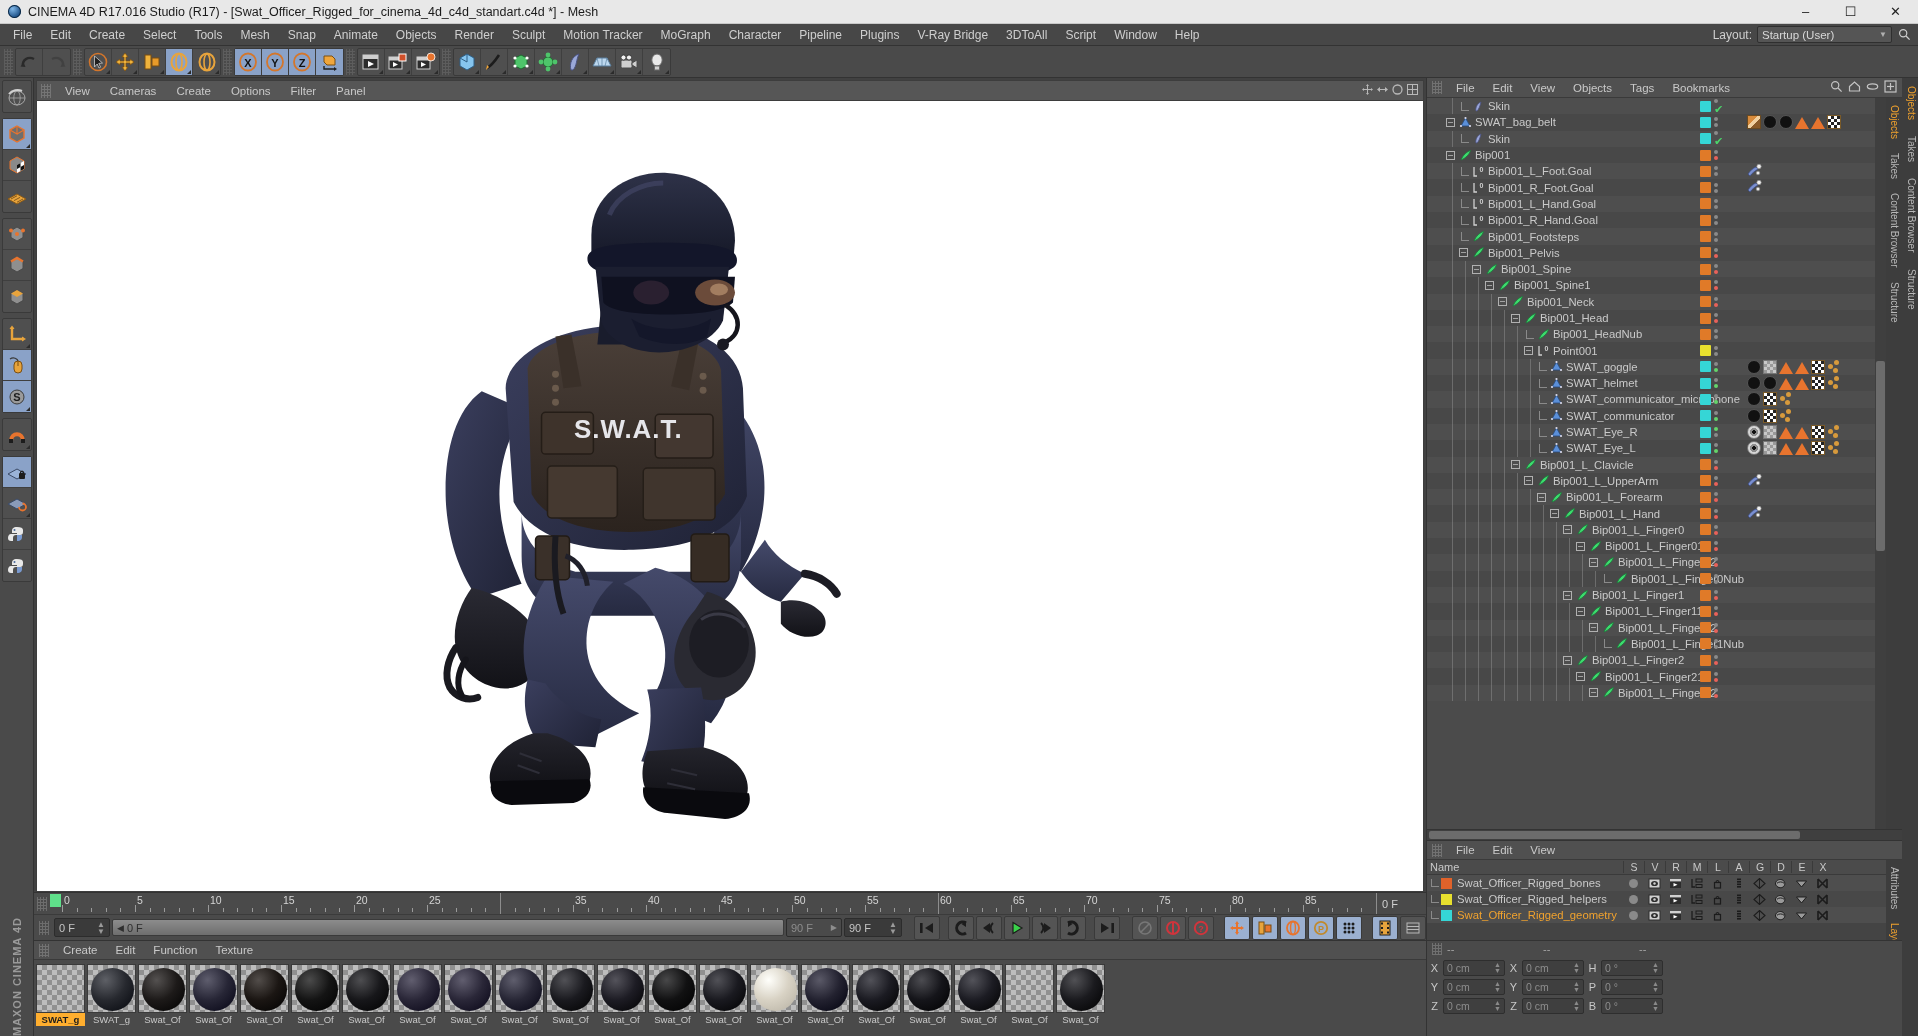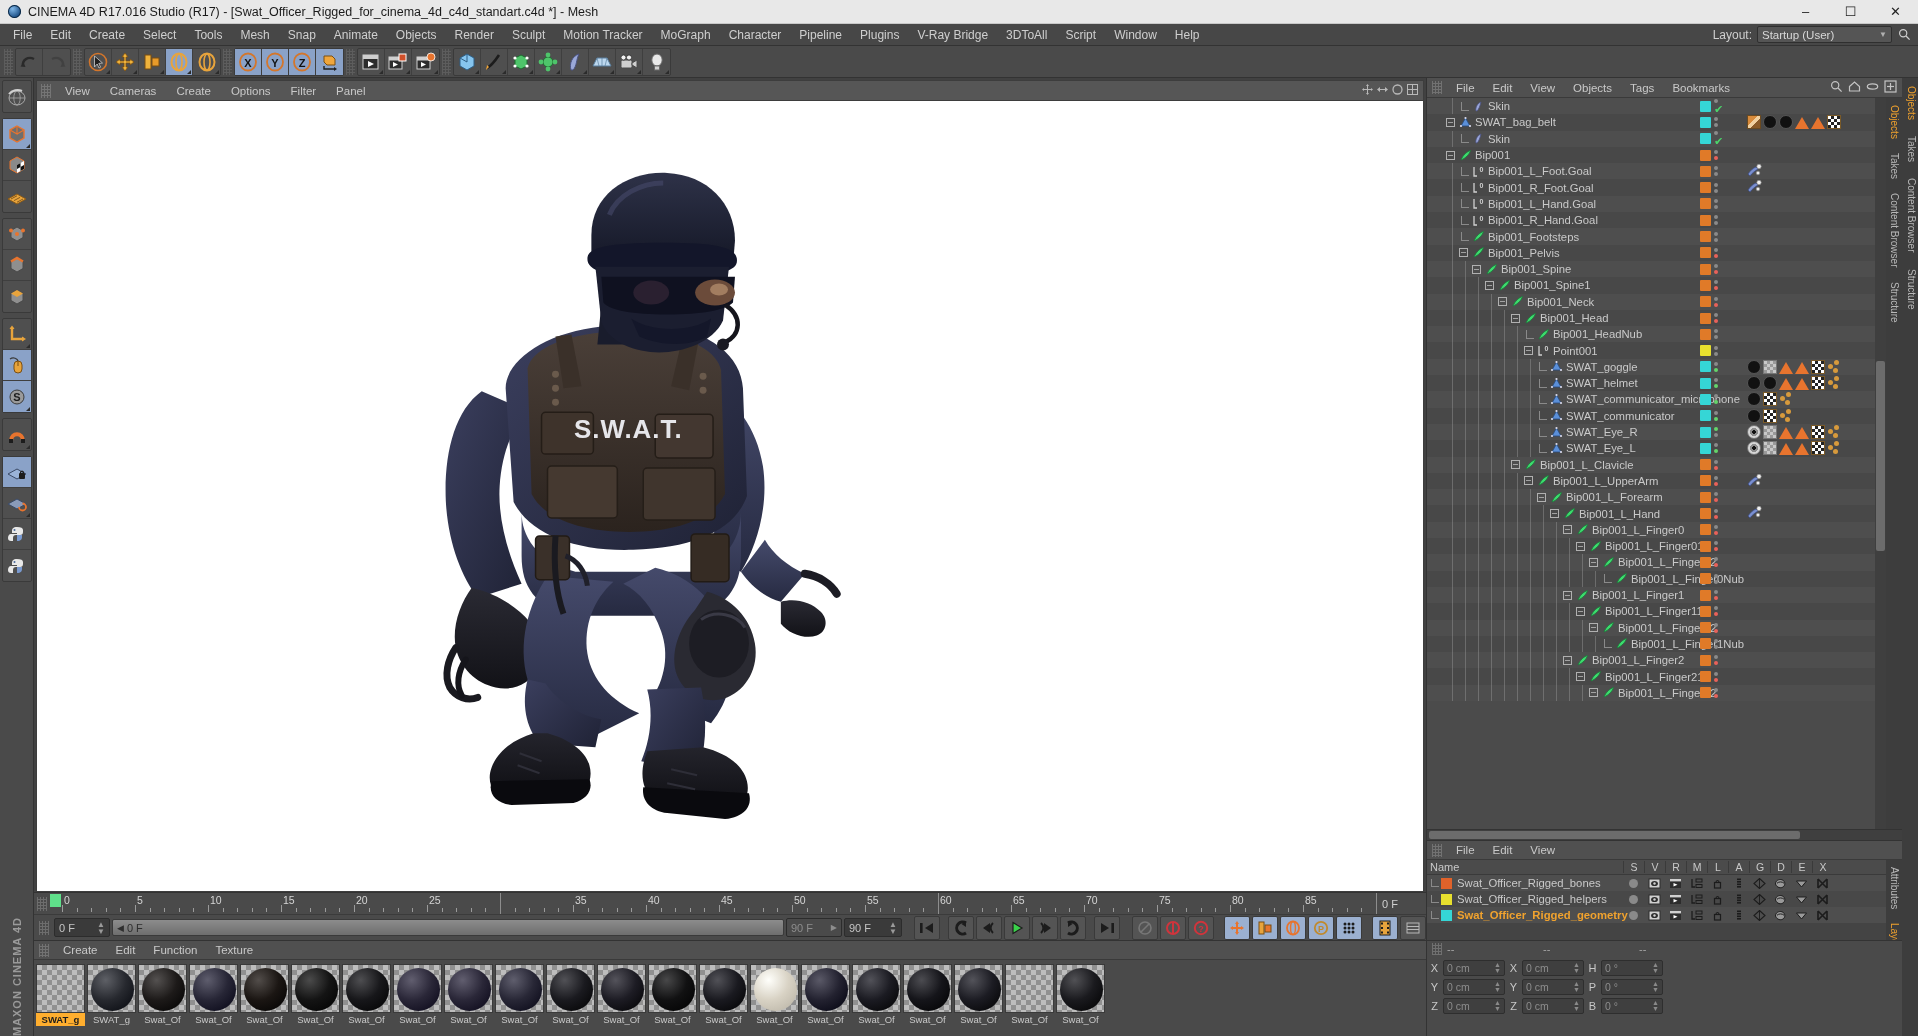--- a/index.html
+++ b/index.html
@@ -2402,21 +2402,21 @@
                   <span>
                     <svg width="13" height="11" viewBox="0 0 13 11">
                       <path d="M2 1 L2 10 M11 1 L11 10 M2 1 L11 10 M2 10 L11 1" stroke="#1c1c1c" stroke-width="1.6" fill="none"></path>
                     </svg>
                   </span>
                 </span>
               </div>
               <div class="lrow">
                 <span style="position:absolute;left:4px;top:4px;width:8px;height:8px;border-left:1px solid #8a8a8a;border-bottom:1px solid #8a8a8a"></span>
                 <span class="sq" style="background:#35d6d6"></span>
-                <span style="color:#f0a22e;font-weight:bold">Swat_Officer_Rigged_geometry</span>
+                <span style="color:#f0a22e;font-weight:normal">Swat_Officer_Rigged_geometry</span>
                 <span class="lcols">
                   <span>
                     <span style="width:9px;height:9px;border-radius:50%;background:#8a8a8a;display:inline-block"></span>
                   </span>
                   <span>
                     <svg width="13" height="11" viewBox="0 0 13 11">
                       <rect x="1" y="1" width="11" height="9" fill="#cfcfcf" stroke="#2c2c2c"></rect>
                       <ellipse cx="6.5" cy="5.5" rx="3.4" ry="2.6" fill="#2c2c2c"></ellipse>
                       <circle cx="6.5" cy="5.5" r="1.2" fill="#cfcfcf"></circle>
                     </svg>

